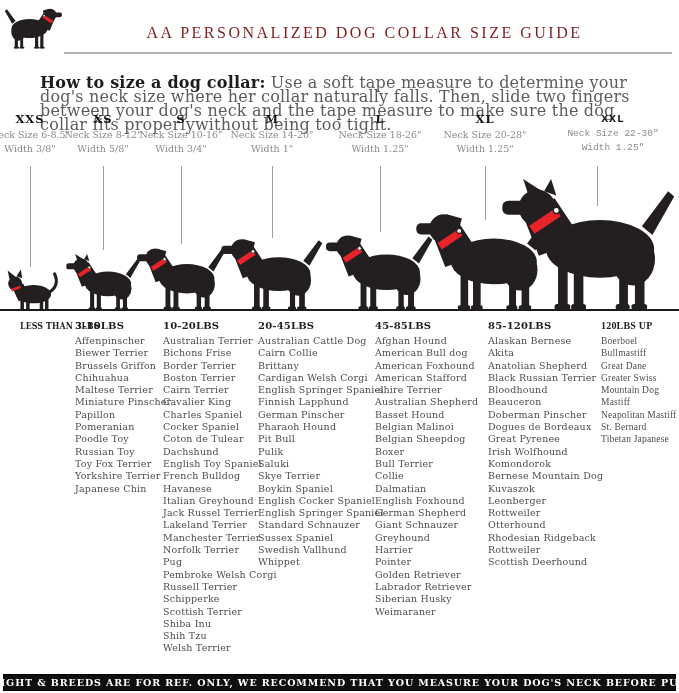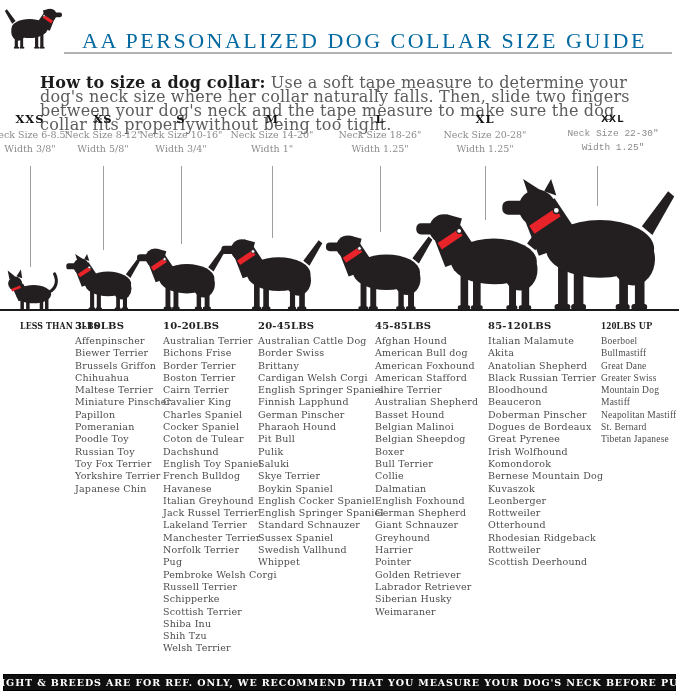--- a/index.html
+++ b/index.html
@@ -5,22 +5,22 @@
   :root { --collar:#e8232a; --sil:#231f20; }
   html,body { margin:0; padding:0; background:#fff; }
   #page {
     position:relative; width:679px; height:693px; background:#fff;
     font-family:"DejaVu Serif", serif; overflow:hidden;
   }
   
   .logo { position:absolute; left:4px; top:5px; width:58px; height:44px; }
   .title {
     position:absolute; left:54px; right:4px; top:13px; text-align:center;
-    font-family:"Liberation Serif", serif; font-size:22px; font-weight:400;
-    letter-spacing:2.5px; color:#0369a1; white-space:nowrap;
+    font-family:"Liberation Serif", serif; font-size:16px; font-weight:400;
+    letter-spacing:2.5px; color:#7f1d1d; white-space:nowrap;
   }
   .divider { position:absolute; left:64px; top:52px; width:608px; height:2px; background:#b3b3b3; }
   
   .instructions {
     position:absolute; left:40px; top:60px; width:592px;
     font-size:16px; line-height:14px; color:#5c5c5c; letter-spacing:0.2px;
   }
   .instructions b { color:#1c1c1c; font-weight:bold; }
   
   .size-col { position:absolute; top:112px; width:110px; text-align:center; }
@@ -243,21 +243,21 @@
           <div class="breed">Scottish Terrier</div>
           <div class="breed">Shiba Inu</div>
           <div class="breed">Shih Tzu</div>
           <div class="breed">Welsh Terrier</div>
         </div>
   </div>
       <div class="weight-col" style="left: 258px;">
     <div class="weight-label">20-45LBS</div>
     <div class="breeds">
           <div class="breed">Australian Cattle Dog</div>
-          <div class="breed">Border Swiss</div>
+          <div class="breed">Cairn Collie</div>
           <div class="breed">Brittany</div>
           <div class="breed">Cardigan Welsh Corgi</div>
           <div class="breed">English Springer Spaniel</div>
           <div class="breed">Finnish Lapphund</div>
           <div class="breed">German Pinscher</div>
           <div class="breed">Pharaoh Hound</div>
           <div class="breed">Pit Bull</div>
           <div class="breed">Pulik</div>
           <div class="breed">Saluki</div>
           <div class="breed">Skye Terrier</div>
@@ -294,21 +294,21 @@
           <div class="breed">Pointer</div>
           <div class="breed">Golden Retriever</div>
           <div class="breed">Labrador Retriever</div>
           <div class="breed">Siberian Husky</div>
           <div class="breed">Weimaraner</div>
         </div>
   </div>
       <div class="weight-col" style="left: 488px;">
     <div class="weight-label">85-120LBS</div>
     <div class="breeds">
-          <div class="breed">Italian Malamute</div>
+          <div class="breed">Alaskan Bernese</div>
           <div class="breed">Akita</div>
           <div class="breed">Anatolian Shepherd</div>
           <div class="breed">Black Russian Terrier</div>
           <div class="breed">Bloodhound</div>
           <div class="breed">Beauceron</div>
           <div class="breed">Doberman Pinscher</div>
           <div class="breed">Dogues de Bordeaux</div>
           <div class="breed">Great Pyrenee</div>
           <div class="breed">Irish Wolfhound</div>
           <div class="breed">Komondorok</div>

